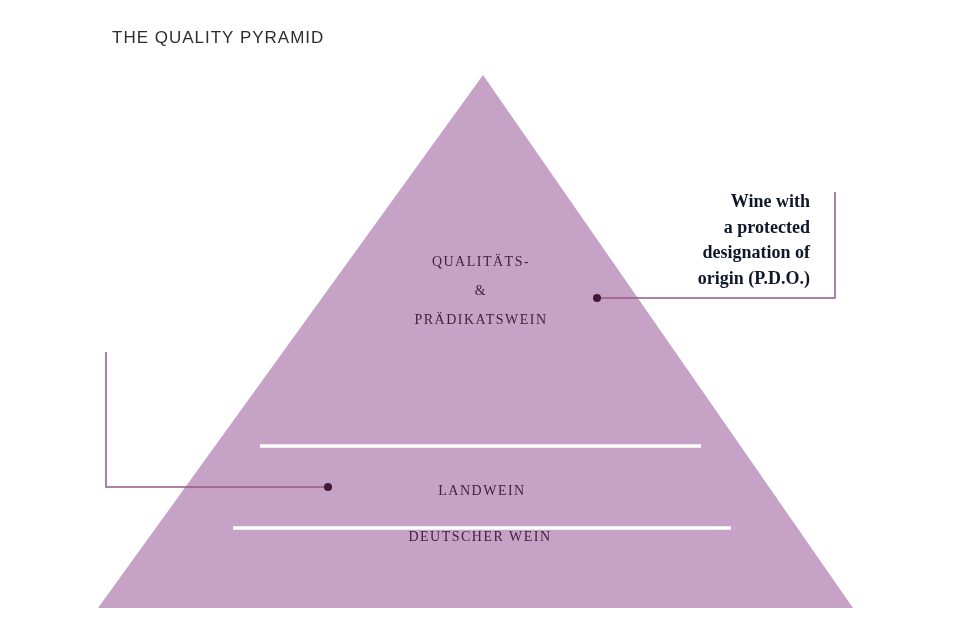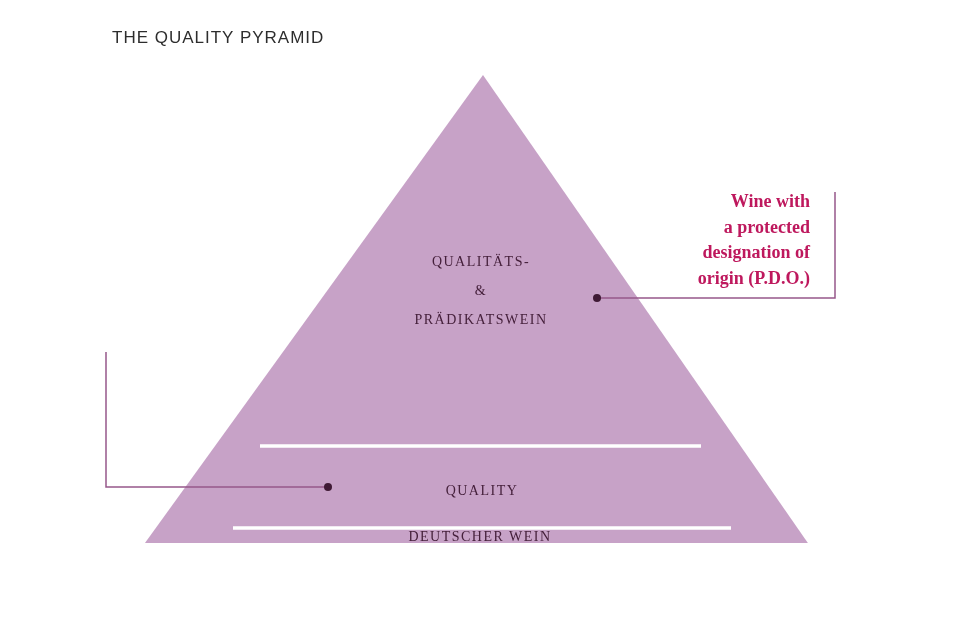--- a/index.html
+++ b/index.html
@@ -1,19 +1,19 @@
 <!DOCTYPE html>
 <html><head>
 <meta charset="utf-8">
 <style>
   html, body { margin: 0; padding: 0; background: #ffffff; }
   .canvas {
     position: relative;
     width: 959px;
-    height: 543px;
+    height: 641px;
     background: #ffffff;
     overflow: hidden;
     font-family: "Liberation Serif", serif;
   }
   .page-title {
     position: absolute;
     left: 112px;
     top: 28px;
     font-family: "Liberation Sans", sans-serif;
     font-size: 17px;
@@ -35,21 +35,21 @@
     line-height: 29px;
   }
   .tier-1 { left: 331px; top: 247px; width: 300px; }
   .tier-2 { left: 332px; top: 476px; width: 300px; }
   .tier-3 { left: 325px; top: 522px; width: 310px; }
   .annotation {
     position: absolute;
     font-weight: bold;
     font-size: 18px;
     line-height: 25.5px;
-    color: #be185d;
+    color: #0f172a;
   }
   .annotation-right {
     top: 189px;
     right: 149px;
     text-align: right;
   }
   .annotation-left {
     top: 351px;
     left: 129px;
     text-align: left;
@@ -74,21 +74,21 @@
     <circle cx="328" cy="487" r="4" fill="#3f1a35"></circle>
   </svg>
 
   <div class="tier-label tier-1">
     <div>QUALITÄTS-</div>
     <div>&amp;</div>
     <div>PRÄDIKATSWEIN</div>
   </div>
 
   <div class="tier-label tier-2">
-    <div>QUALITY</div>
+    <div>LANDWEIN</div>
   </div>
 
   <div class="tier-label tier-3">
     <div>DEUTSCHER WEIN</div>
   </div>
 
   <div class="annotation annotation-right">
     <div>Wine with</div>
     <div>a protected</div>
     <div>designation of</div>

